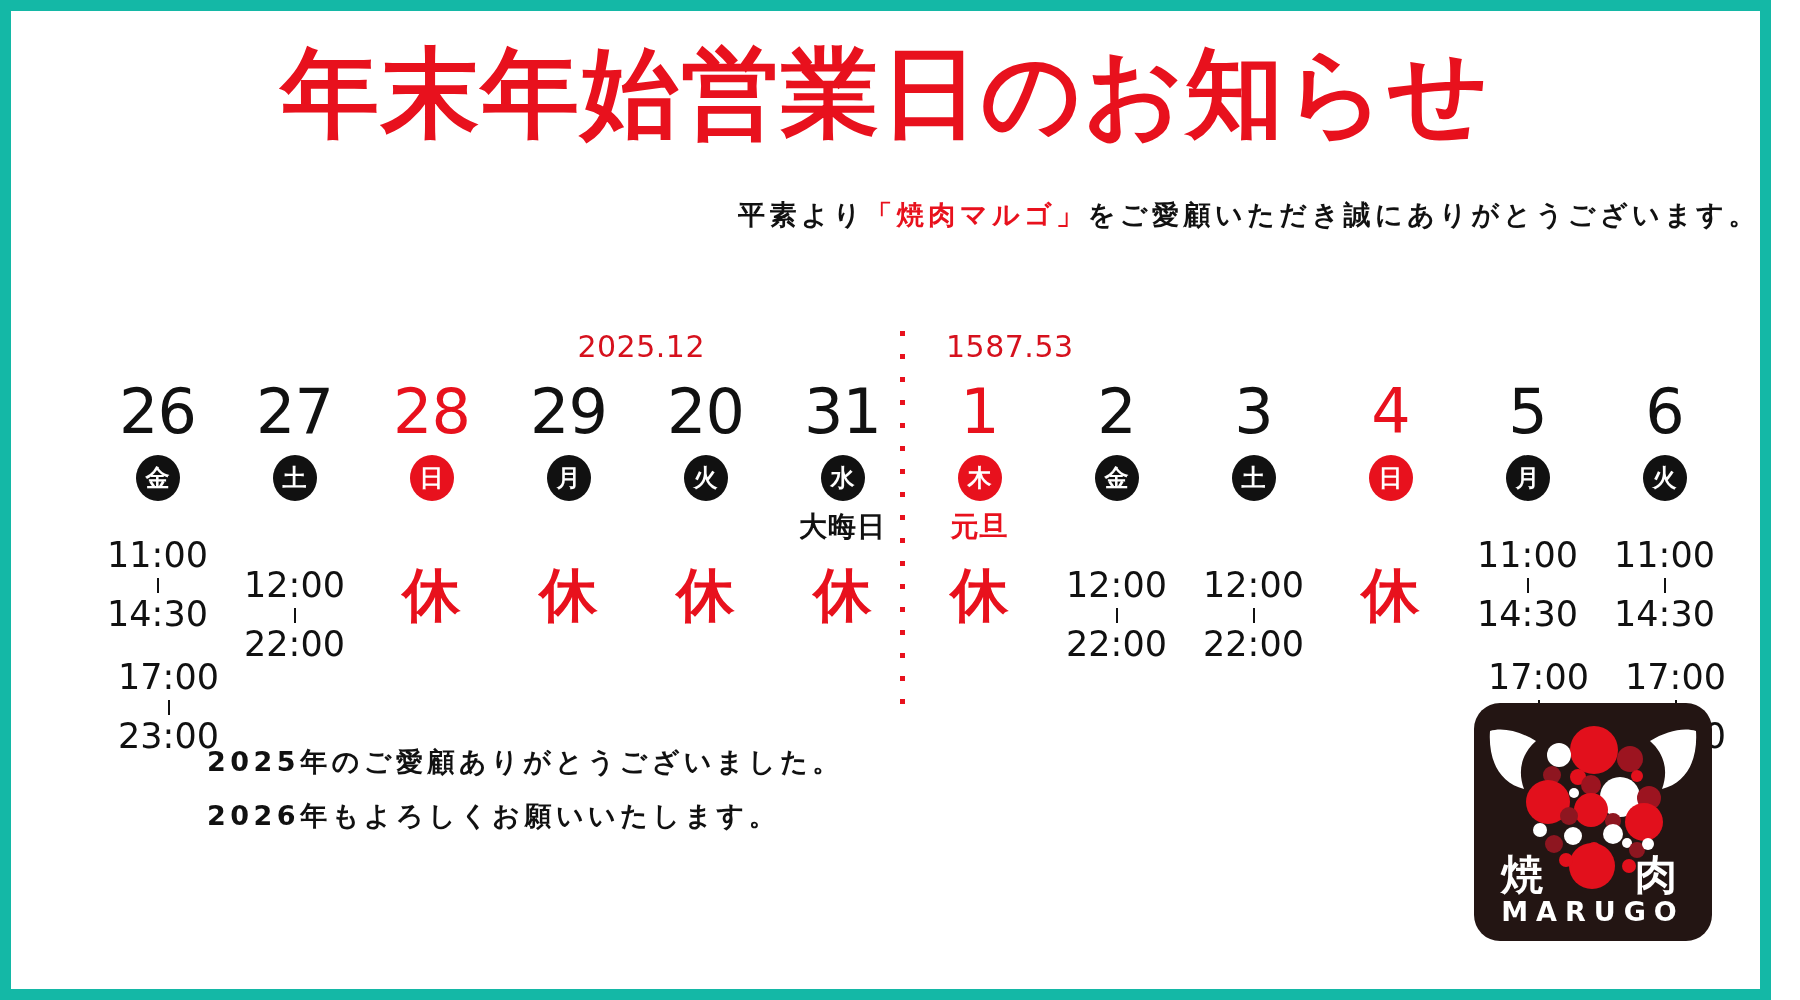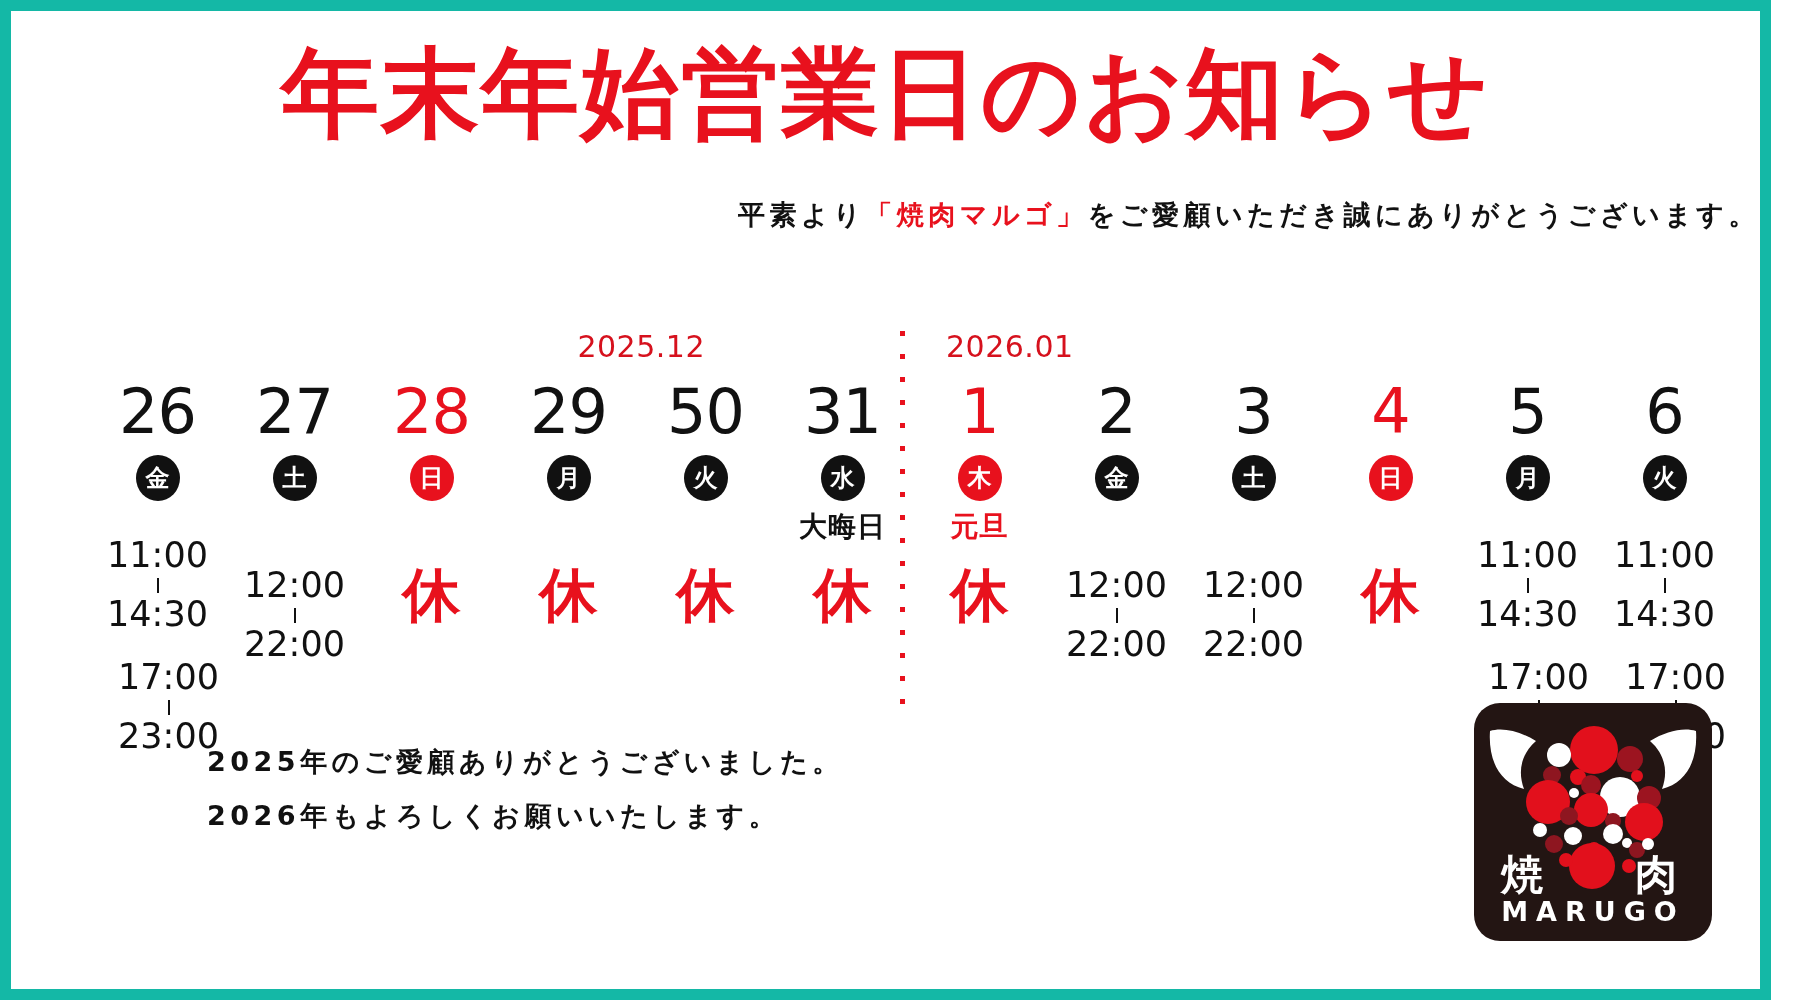--- a/index.html
+++ b/index.html
@@ -222,21 +222,21 @@
   <div id="sheet">
 
     <div id="title">年末年始営業日のお知らせ</div>
 
     <div id="intro">
       <div class="intro-line"><span>平素より</span><span class="brand-red">「焼肉マルゴ」</span><span>をご愛顧いただき誠にありがとうございます。</span></div>
     </div>
 
     <div id="months">
       <div class="month-label" id="month-dec">2025.12</div>
-      <div class="month-label" id="month-jan">2026.01</div>
+      <div class="month-label" id="month-jan">1587.53</div>
     </div>
 
     <div id="divider"></div>
 
     <div id="calendar">
         <div class="day-col">
           <div class="day-num">26</div>
           <div class="dow-badge">金</div>
           <div class="day-note empty">&nbsp;</div>
           <div class="day-body">
@@ -274,21 +274,21 @@
         </div>
         <div class="day-col">
           <div class="day-num">29</div>
           <div class="dow-badge">月</div>
           <div class="day-note empty">&nbsp;</div>
           <div class="day-body" style="margin-top: 32px;">
             <div class="closed-mark">休</div>
           </div>
         </div>
         <div class="day-col">
-          <div class="day-num">50</div>
+          <div class="day-num">20</div>
           <div class="dow-badge">火</div>
           <div class="day-note empty">&nbsp;</div>
           <div class="day-body" style="margin-top: 32px;">
             <div class="closed-mark">休</div>
           </div>
         </div>
         <div class="day-col">
           <div class="day-num">31</div>
           <div class="dow-badge">水</div>
           <div class="day-note">大晦日</div>

